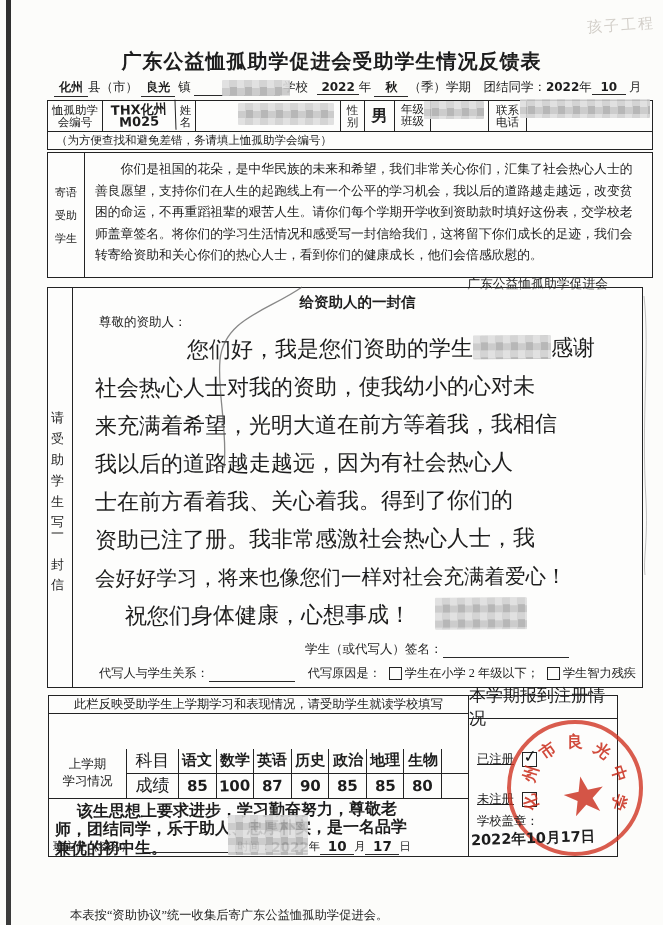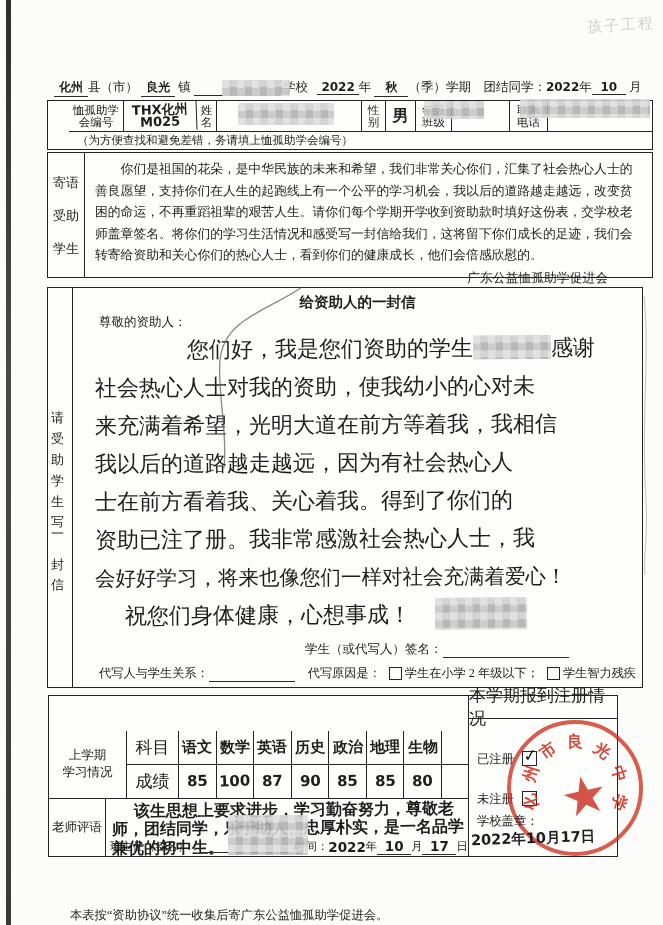--- a/index.html
+++ b/index.html
@@ -15,34 +15,34 @@
         background-image:conic-gradient(#cfcfcf 90deg,#aeaeae 0 180deg,#c6c6c6 0 270deg,#dedede 0);
         background-size:15px 15px;opacity:.88;border-radius:1px;}
   .mosaic.inline{position:relative;display:inline-block;vertical-align:-4px;z-index:1;}
   .corner-note{position:absolute;right:8px;top:16px;font-size:15px;transform:rotate(-4deg);letter-spacing:2px;}
   .title{position:absolute;left:0;right:0;top:48px;margin:0;text-align:center;
         font-family:"DejaVu Sans",sans-serif;font-size:20px;font-weight:700;letter-spacing:1px;}
   .info-line{position:absolute;left:54px;top:79px;width:600px;font-size:12.5px;white-space:nowrap;}
   .info-line .hand{font-size:12px;font-weight:600;}
   .box{position:absolute;border:1.6px solid #232323;box-sizing:border-box;background:rgba(255,255,255,.4);}
   
-  .t1{left:47px;top:100px;width:606px;padding-left:21px;}
+  .t1{left:47px;top:100px;width:606px;}
   .t1 .row1{display:flex;height:30px;align-items:stretch;}
   .t1 .cell{border-right:1.2px solid #232323;display:flex;align-items:center;justify-content:center;
         font-size:11.5px;line-height:12.5px;text-align:center;box-sizing:border-box;overflow:hidden;}
   .t1 .cell:last-child{border-right:none;}
   .t1 .note-row{border-top:1.2px solid #232323;height:17px;font-size:11.5px;padding-left:8px;
         display:flex;align-items:center;}
   
   .t2{left:47px;top:152px;width:606px;height:126px;display:flex;}
   .t2 .side{width:36px;border-right:1.2px solid #232323;display:flex;align-items:center;
-        justify-content:center;font-size:13px;line-height:33px;text-align:center;}
+        justify-content:center;font-size:11px;line-height:23px;text-align:center;}
   .t2 .body{flex:1;padding:6px 10px 2px;font-size:12.8px;line-height:21.5px;}
   .t2 .body p{margin:0;text-indent:2em;}
-  .t2 .sig{text-align:right;padding-right:34px;margin-top:1px;}
+  .t2 .sig{text-align:right;padding-right:34px;margin-top:7px;}
   
   .t3{left:47px;top:287px;width:596px;height:401px;display:flex;}
   .t3 .side{width:24px;border-right:1.2px solid #232323;writing-mode:vertical-lr;
         text-orientation:upright;font-size:13px;letter-spacing:21px;padding-top:14px;
         display:flex;justify-content:center;}
   .t3 .main{flex:1;position:relative;}
   .letter-title{position:absolute;left:0;right:0;top:5px;text-align:center;
         font-size:14.5px;font-weight:700;margin:0;}
   .salutation{position:absolute;left:26px;top:26px;font-size:12.5px;}
   .letter-lines{position:absolute;left:22px;right:6px;top:42px;}
@@ -80,21 +80,21 @@
   .combody{flex:1;position:relative;padding:2px 4px 0 6px;}
   .comline{font-size:16px;line-height:18.5px;white-space:nowrap;font-weight:600;transform:rotate(-.5deg);}
   .comline.first{padding-left:22px;}
   .teacher-row{position:absolute;left:4px;right:2px;bottom:1px;font-size:11.3px;
         display:flex;align-items:center;white-space:nowrap;}
   .teacher-row .hand{font-size:13.5px;font-weight:600;}
   .t4 .right{flex:1;display:flex;flex-direction:column;position:relative;}
   .hright{height:22px;border-bottom:1.2px solid #232323;display:flex;align-items:center;
         justify-content:center;font-size:17px;}
   .regbody{flex:1;position:relative;font-size:12.3px;}
-  .regline{position:absolute;left:8px;display:flex;}
+  .regline{position:absolute;left:8px;display:flex;align-items:center;text-decoration:underline;}
   .regbox{display:inline-block;width:13px;height:13px;border:1.6px solid #232323;margin-left:8px;position:relative;}
   .regbox .check{position:absolute;left:0px;top:-7px;font-size:17px;font-weight:700;color:#161616;
         transform:rotate(-8deg);font-family:"DejaVu Sans",sans-serif;}
   .seal{position:absolute;left:38px;top:1px;width:128px;height:128px;border-radius:50%;
         border:4px solid rgba(206,46,28,.78);z-index:4;}
   .seal .star{position:absolute;left:50%;top:50%;transform:translate(-50%,-54%) rotate(-12deg);
         font-size:52px;color:rgba(201,42,25,.8);}
   .seal-arc span{position:absolute;left:50%;top:50%;width:18px;height:18px;margin:-9px 0 0 -9px;
         color:rgba(201,42,25,.85);font-size:16px;font-weight:700;text-align:center;
         font-family:"DejaVu Sans",sans-serif;}
@@ -105,20 +105,21 @@
   .crease{position:absolute;left:0;top:0;z-index:3;pointer-events:none;}
 </style>
 </head>
 <body>
 
 <div class="page">
   <div class="edge-strip"></div>
 
   <div class="corner-note hand faint">孩子工程</div>
 
+  <h1 class="title">广东公益恤孤助学促进会受助学生情况反馈表</h1>
 
   <div class="info-line">
     <span class="u hand">化州</span><span>县（市）</span>
     <span class="u hand">良光</span> <span>镇</span>
     <span class="u" style="min-width:78px;">&nbsp;</span> <span>学校</span>&nbsp;&nbsp;
     <span class="u hand">2022</span><span>年</span>
     <span class="u hand">秋</span><span>（季）学期</span>&nbsp;&nbsp;&nbsp;
     <span>团结同学：</span><span class="hand">2022</span><span>年</span><span class="u hand">10</span> <span>月</span> 
   </div>
 
@@ -126,21 +127,21 @@
     <div class="row1">
       <div class="cell prelines" style="width:55px;">恤孤助学
 会编号</div>
       <div class="cell hand" style="width:73px;font-size:13px;font-weight:600;transform:rotate(-2deg);">THX化州M025</div>
       <div class="cell prelines" style="width:20px;">姓
 名</div>
       <div class="cell" style="width:145px;"></div>
       <div class="cell prelines" style="width:24px;">性
 别</div>
       <div class="cell hand" style="width:30px;font-size:16px;font-weight:600;">男</div>
-      <div class="cell prelines" style="width:36px;">年级
+      <div class="cell prelines" style="width:36px;font-family:Liberation Mono, monospace;">年级
 班级</div>
       <div class="cell" style="width:58px;"></div>
       <div class="cell prelines" style="width:38px;">联系
 电话</div>
       <div class="cell" style="flex:1;"></div>
     </div>
     <div class="note-row">（为方便查找和避免差错，务请填上恤孤助学会编号）</div>
   </div>
 
   <div class="box t2">
@@ -179,20 +180,21 @@
         <span class="cb"></span>
           <span>学生在小学 2 年级以下；</span>
         <span class="cb"></span>
           <span>学生智力残疾</span>
       </div>
     </div>
   </div>
 
   <div class="box t4">
     <div class="left">
+      <div class="hleft">此栏反映受助学生上学期学习和表现情况，请受助学生就读学校填写</div>
       <div class="gradeswrap">
         <div class="stulabel prelines">上学期
 学习情况</div>
         <div class="gradegrid">
           <div class="grow top">
             <div class="gcell lab">科目</div>
             <div class="gcell sub">
                 <span class="hand">语文</span>
               </div>
             <div class="gcell sub">
@@ -236,21 +238,20 @@
                 <span class="hand">85</span>
               </div>
             <div class="gcell sub score">
                 <span class="hand">80</span>
               </div>
             <div class="gcell end"></div>
           </div>
         </div>
       </div>
       <div class="commentwrap">
-        <div class="comlabel">老师评语</div>
         <div class="combody">
           <div class="comline first hand">该生思想上要求进步，学习勤奋努力，尊敬老</div>
           <div class="comline hand">师，团结同学，乐于助人、忠厚朴实，是一名品学</div>
           <div class="comline hand">兼优的初中生。</div>
           <div class="teacher-row">
             <span>班主任（签名）：</span>
             <span class="u" style="min-width:86px;">&nbsp;</span>
             <span>时间：</span>
             <span class="hand">2022</span>
               <span>年</span>

